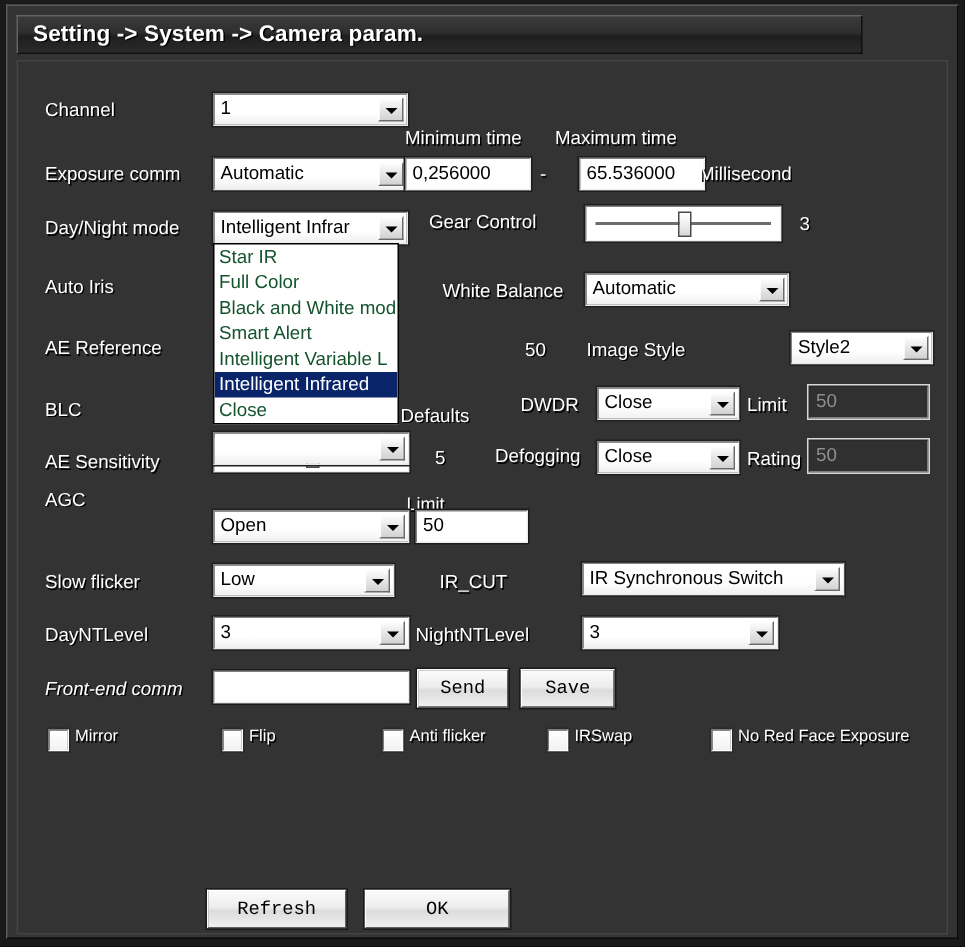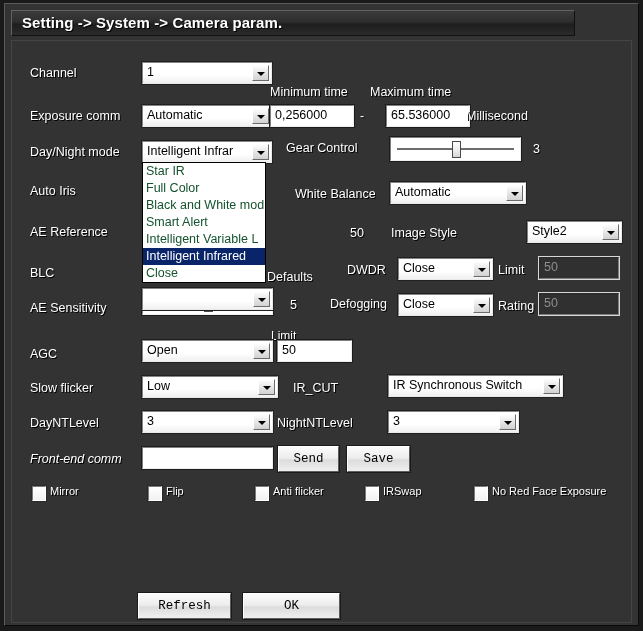--- a/index.html
+++ b/index.html
@@ -355,31 +355,31 @@
       <div class="combo" style="left:386px; top:253px; width:95px;">
         <div class="val">Close</div>
         <div class="arrow-btn"></div>
       </div>
       <div class="lbl" style="left:486px; top:258px;">Rating</div>
       <div class="tinput disabled" style="left:527px; top:252px; width:80px;">
         <div class="val">50</div>
       </div>
 
       <div class="lbl small" style="left:259px; top:288px;">Limit</div>
-      <div class="lbl" style="left:18px; top:306px;">AGC</div>
+      <div class="lbl" style="left:18px; top:285px;">AGC</div>
       <div class="combo" style="left:130px; top:299px; width:131px;">
         <div class="val">Open</div>
         <div class="arrow-btn"></div>
       </div>
       <div class="tinput" style="left:265px; top:299px; width:75px;">
         <div class="val">50</div>
       </div>
 
       <div class="lbl" style="left:18px; top:340px;">Slow flicker</div>
-      <div class="combo" style="left:130px; top:335px; width:136px;">
+      <div class="combo" style="left:130px; top:335px; width:121px;">
         <div class="val">Low</div>
         <div class="arrow-btn"></div>
       </div>
       <div class="lbl" style="left:265px; top:340px;margin-left:16px;">IR_CUT</div>
       <div class="combo" style="left:376px; top:334px; width:175px;">
         <div class="val">IR Synchronous Switch</div>
         <div class="arrow-btn"></div>
       </div>
 
       <div class="lbl" style="left:18px; top:375px;">DayNTLevel</div>

